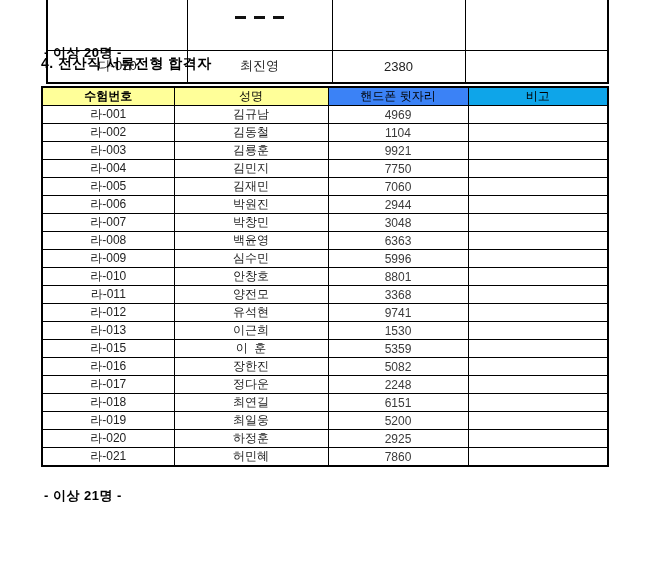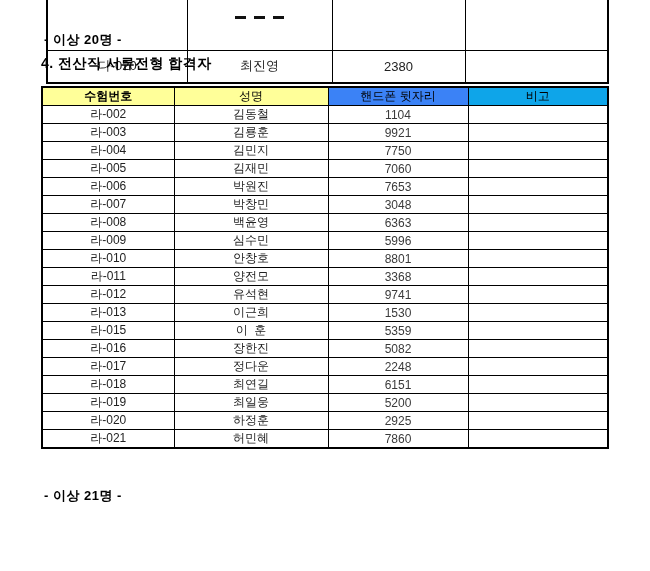--- a/index.html
+++ b/index.html
@@ -59,21 +59,21 @@
   .main-table td.num { color:#3a3a3a; }
 
   
   .note {
     position:absolute;
     font-size:13px;
     font-weight:bold;
     color:#000000;
     letter-spacing:0.5px;
   }
-  .note-20 { left:44px; top:31px; }
+  .note-20 { left:44px; top:44px; }
   .note-21 { left:44px; top:487px; }
   .section-heading {
     position:absolute;
     left:41px;
     top:55px;
     font-size:14px;
     font-weight:bold;
     color:#000000;
     letter-spacing:0.5px;
   }
@@ -122,20 +122,26 @@
     <thead>
       <tr>
         <th style="background: rgb(255, 255, 153);">수험번호</th>
         <th style="background: rgb(255, 255, 153);">성명</th>
         <th style="background: #3b82f6;">핸드폰 뒷자리</th>
         <th style="background: #0ea5e9;">비고</th>
       </tr>
     </thead>
     <tbody>
         <tr>
+          <td>라-001</td>
+          <td>김규남</td>
+          <td class="num">4969</td>
+          <td></td>
+        </tr>
+        <tr>
           <td>라-002</td>
           <td>김동철</td>
           <td class="num">1104</td>
           <td></td>
         </tr>
         <tr>
           <td>라-003</td>
           <td>김룡훈</td>
           <td class="num">9921</td>
           <td></td>
@@ -148,21 +154,21 @@
         </tr>
         <tr>
           <td>라-005</td>
           <td>김재민</td>
           <td class="num">7060</td>
           <td></td>
         </tr>
         <tr>
           <td>라-006</td>
           <td>박원진</td>
-          <td class="num">7653</td>
+          <td class="num">2944</td>
           <td></td>
         </tr>
         <tr>
           <td>라-007</td>
           <td>박창민</td>
           <td class="num">3048</td>
           <td></td>
         </tr>
         <tr>
           <td>라-008</td>

